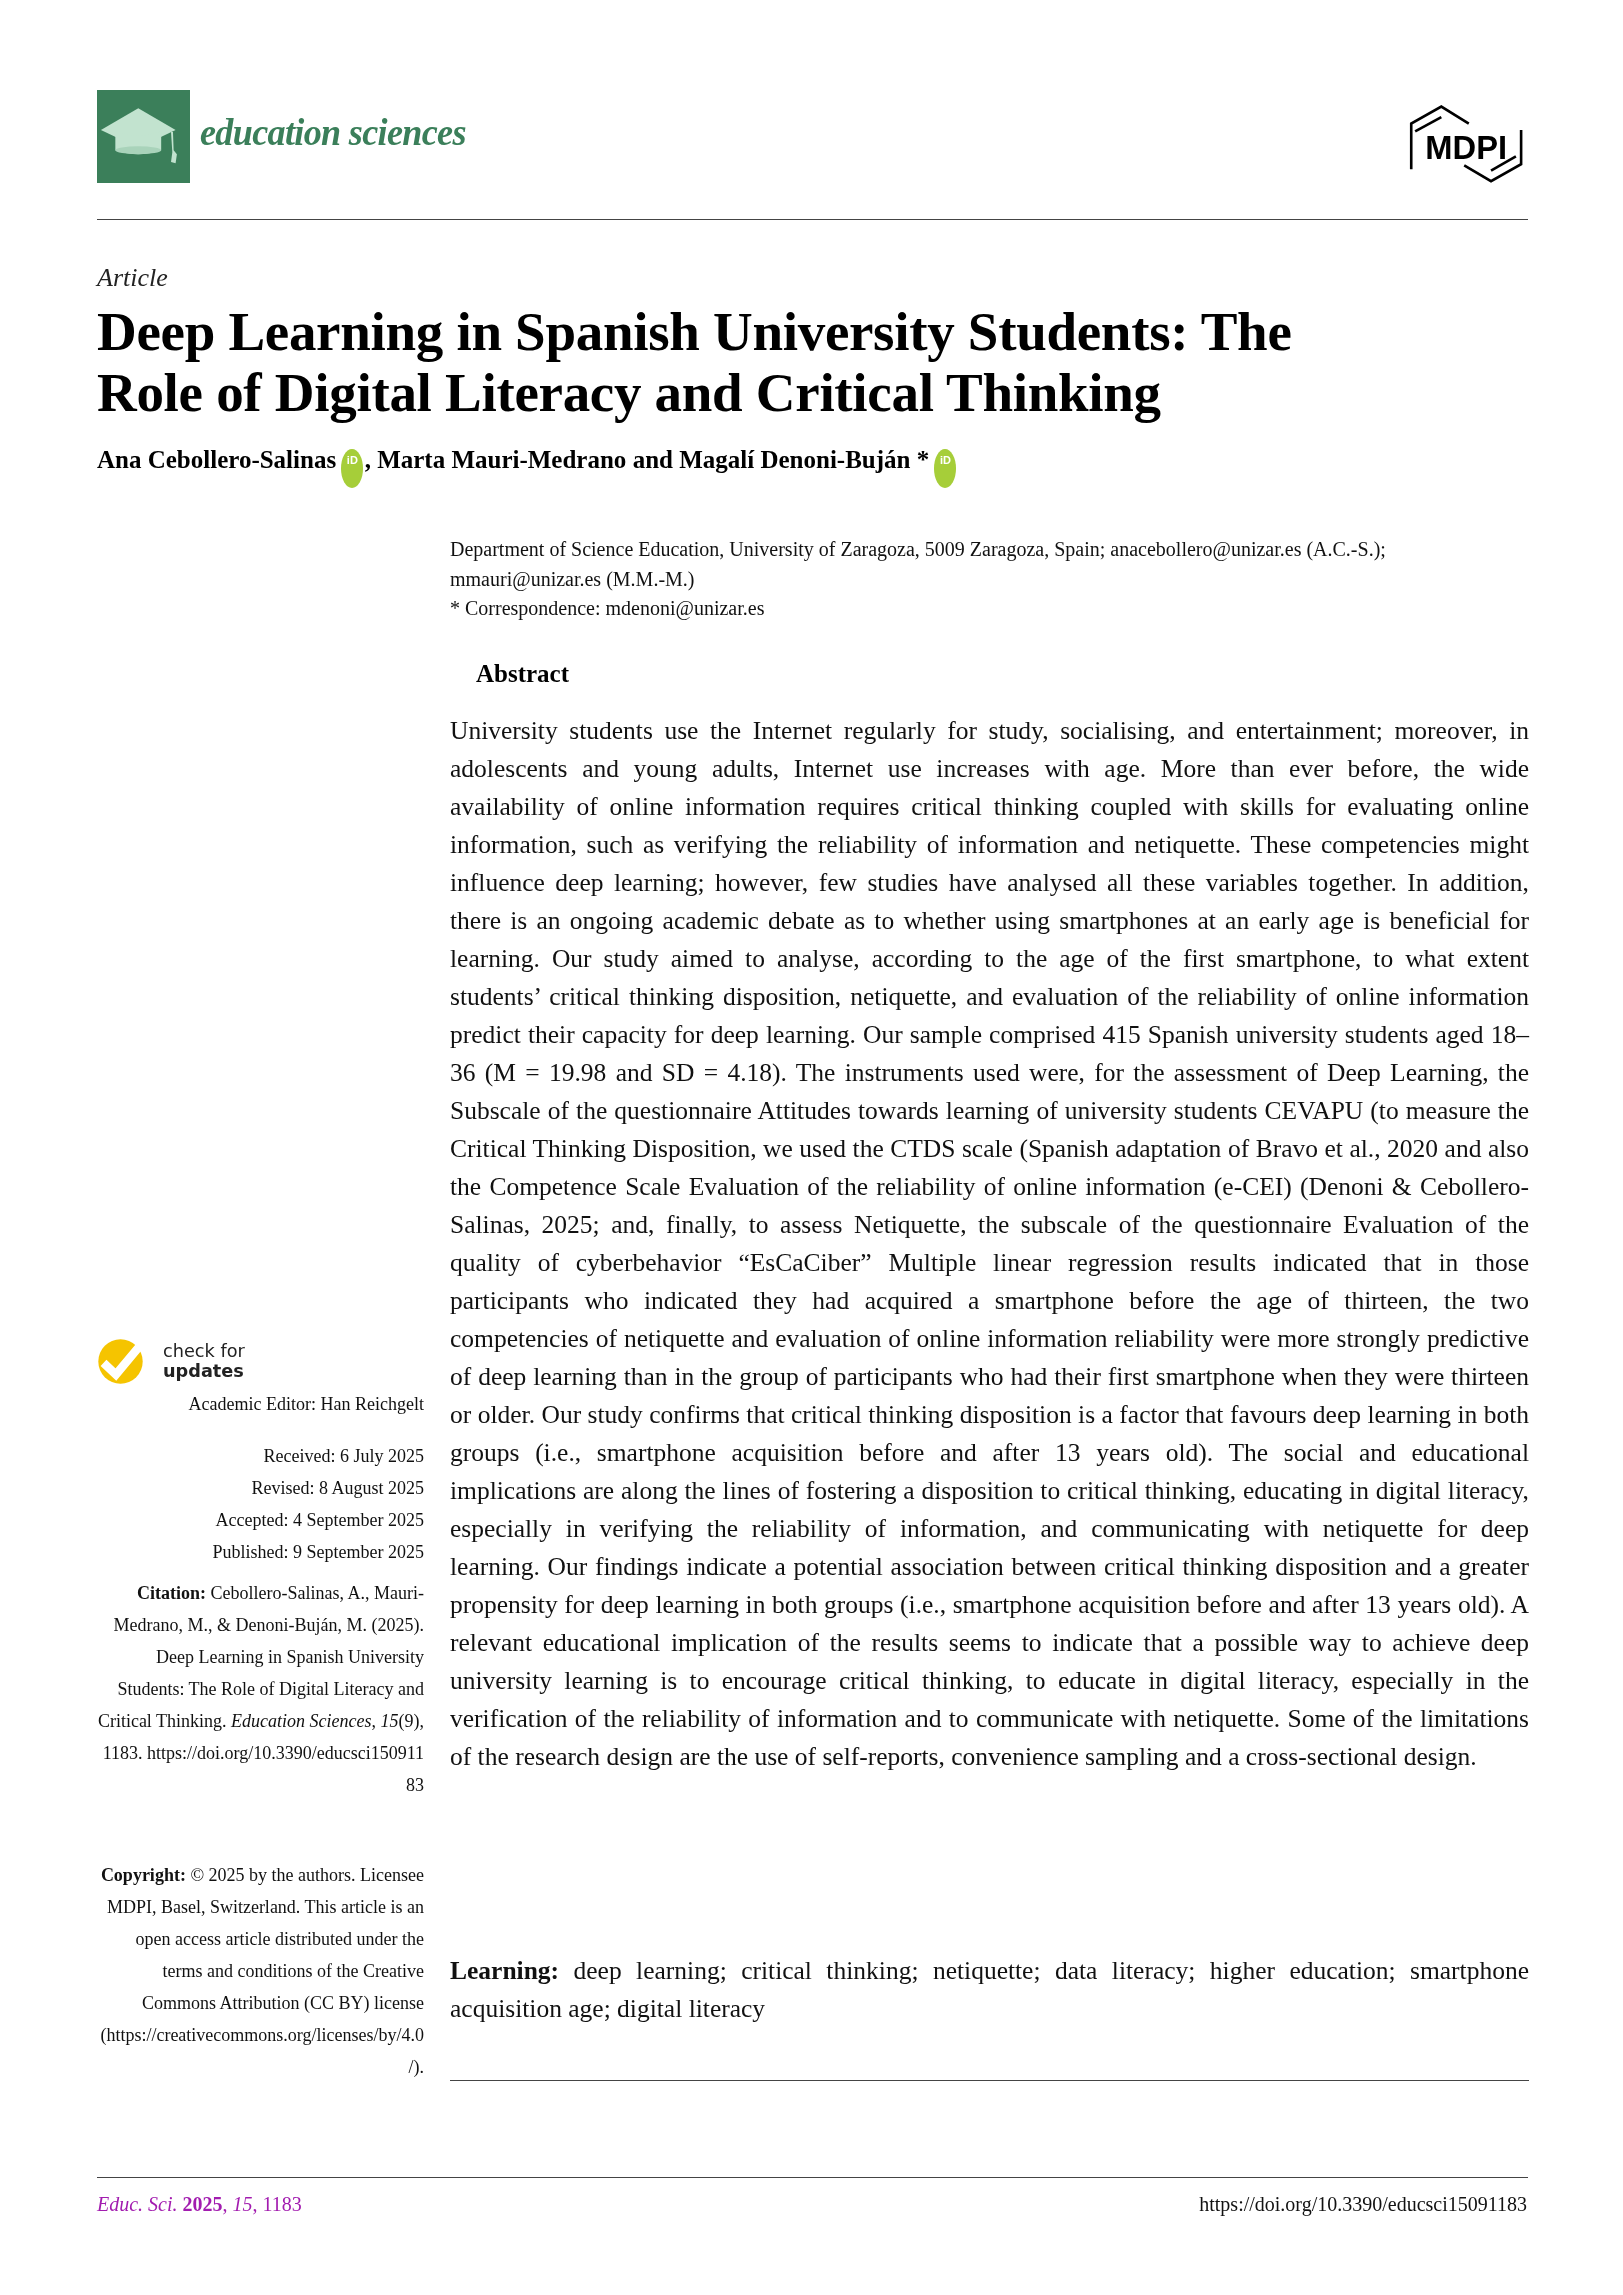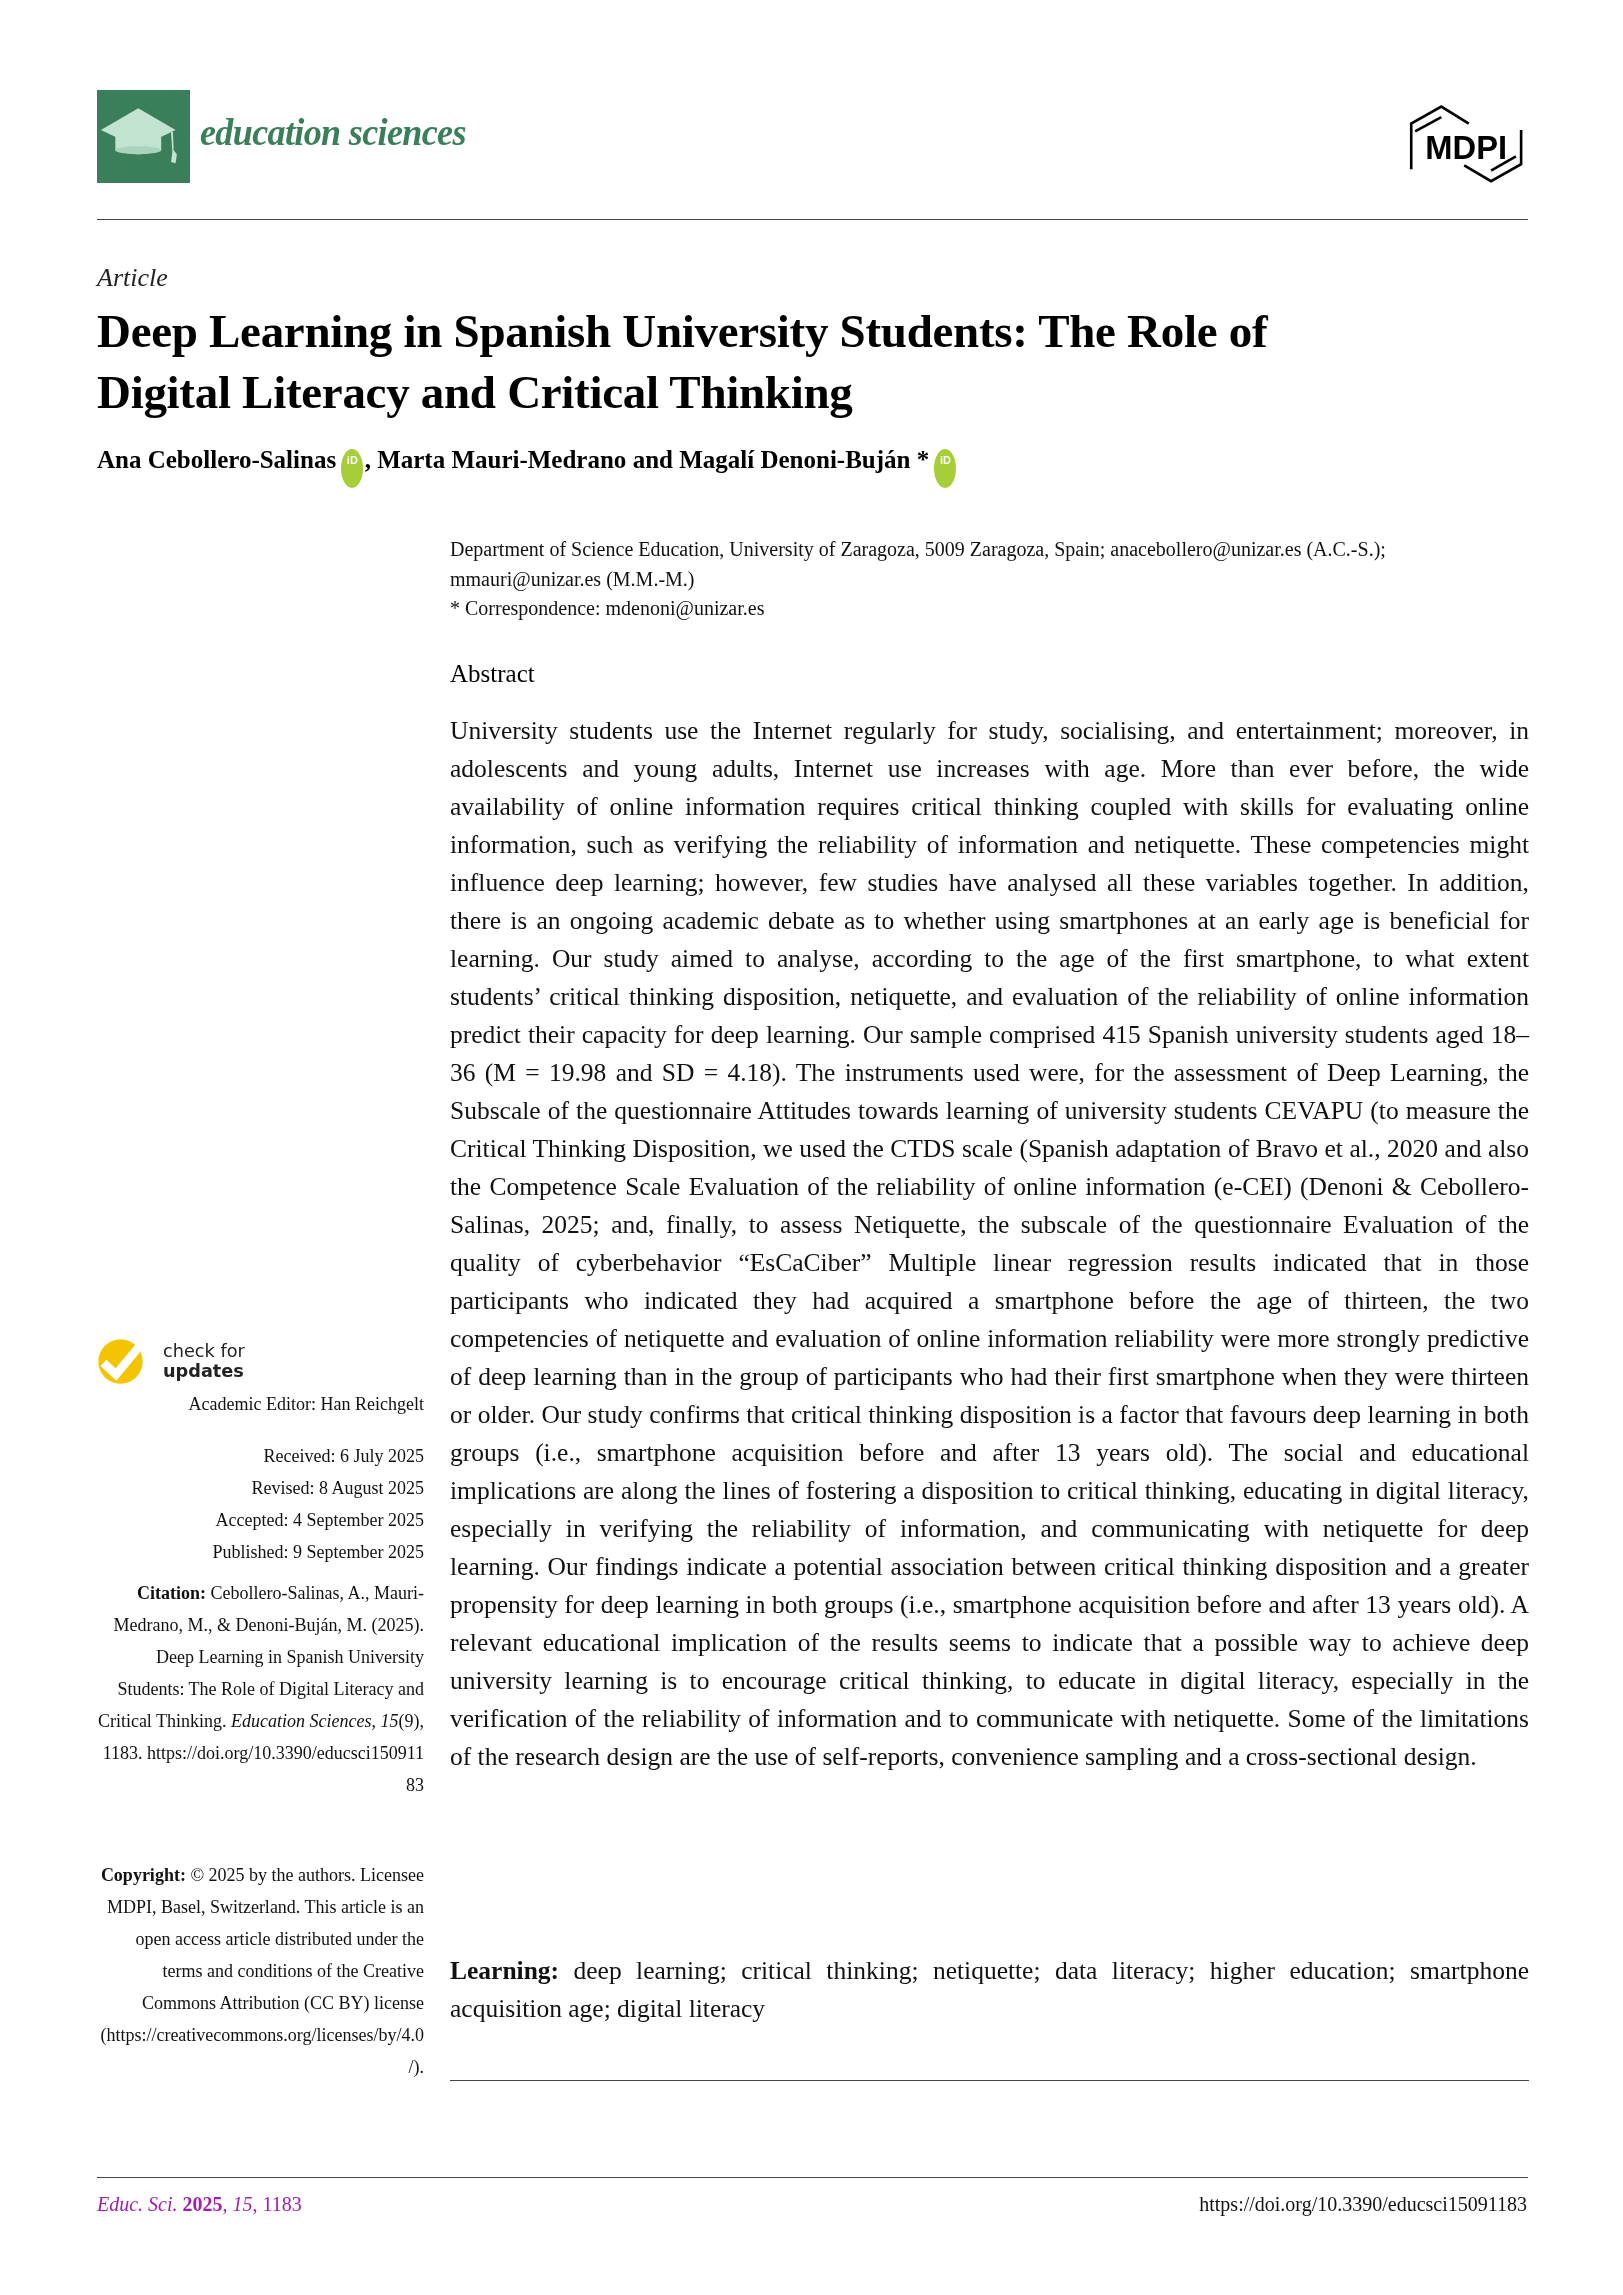--- a/index.html
+++ b/index.html
@@ -9,29 +9,29 @@
   
   .journal-logo { position: absolute; left: 97px; top: 90px; width: 93px; height: 93px; background: #3b7f5a; }
   .journal-logo svg { width: 93px; height: 93px; display: block; }
   .journal-name { position: absolute; left: 200px; top: 110px; font-family: "Liberation Serif", serif; font-style: italic; font-weight: bold; font-size: 38px; color: #3b7f5a; letter-spacing: -0.7px; transform: scaleX(0.95); transform-origin: left center; }
   .mdpi-logo { position: absolute; left: 1406px; top: 105px; width: 121px; height: 79px; }
   .mdpi-logo svg { width: 121px; height: 79px; display: block; }
   .header-rule { position: absolute; left: 97px; top: 219px; width: 1431px; height: 1.3px; background: #444; }
 
   
   .article-type { position: absolute; left: 97px; top: 263px; font-style: italic; font-size: 26px; color: #222; }
-  .article-title { position: absolute; left: 97px; top: 301px; width: 1309px; font-weight: bold; font-size: 47px; line-height: 61px; color: #000; letter-spacing: -0.3px; }
+  .article-title { position: absolute; left: 97px; top: 301px; width: 1309px; font-weight: bold; font-size: 55px; line-height: 61px; color: #000; letter-spacing: -0.3px; }
   .authors { position: absolute; left: 97px; top: 446px; font-weight: bold; font-size: 25px; color: #000; white-space: nowrap; }
   .orcid { display: inline-block; width: 22px; height: 39px; border-radius: 50%; background: #a6ce39; color: #fff; font-family: "Liberation Sans", sans-serif; font-size: 11px; font-weight: bold; text-align: center; line-height: 22px; vertical-align: 3.9px; margin: 0 1.3px 0 5.2px; }
 
   
   .affiliation { position: absolute; left: 450px; top: 535px; width: 1080px; font-size: 20px; line-height: 29.5px; color: #111; }
 
   
-  .abstract-heading { position: absolute; left: 450px; top: 660px; font-weight: normal; font-size: 25px; color: #000; }
+  .abstract-heading { position: absolute; left: 476px; top: 660px; font-weight: bold; font-size: 25px; color: #000; }
   .abstract-body { position: absolute; left: 450px; top: 712px; width: 1079px; font-size: 25.5px; line-height: 38px; text-align: justify; color: #111; }
   .keywords { position: absolute; left: 450px; top: 1952px; width: 1079px; font-size: 25.5px; line-height: 38px; text-align: justify; color: #111; }
   .keywords b { font-weight: bold; }
   .abstract-end-rule { position: absolute; left: 450px; top: 2080px; width: 1079px; height: 1.3px; background: #444; }
 
   
   .check-updates { position: absolute; left: 97px; top: 1338px; display: flex; align-items: center; }
   .check-updates svg { width: 47px; height: 47px; display: block; }
   .check-text { margin-left: 19px; font-family: "DejaVu Sans", sans-serif; color: #222; line-height: 19.6px; }
   .check-text .l1 { font-size: 17.7px; }

